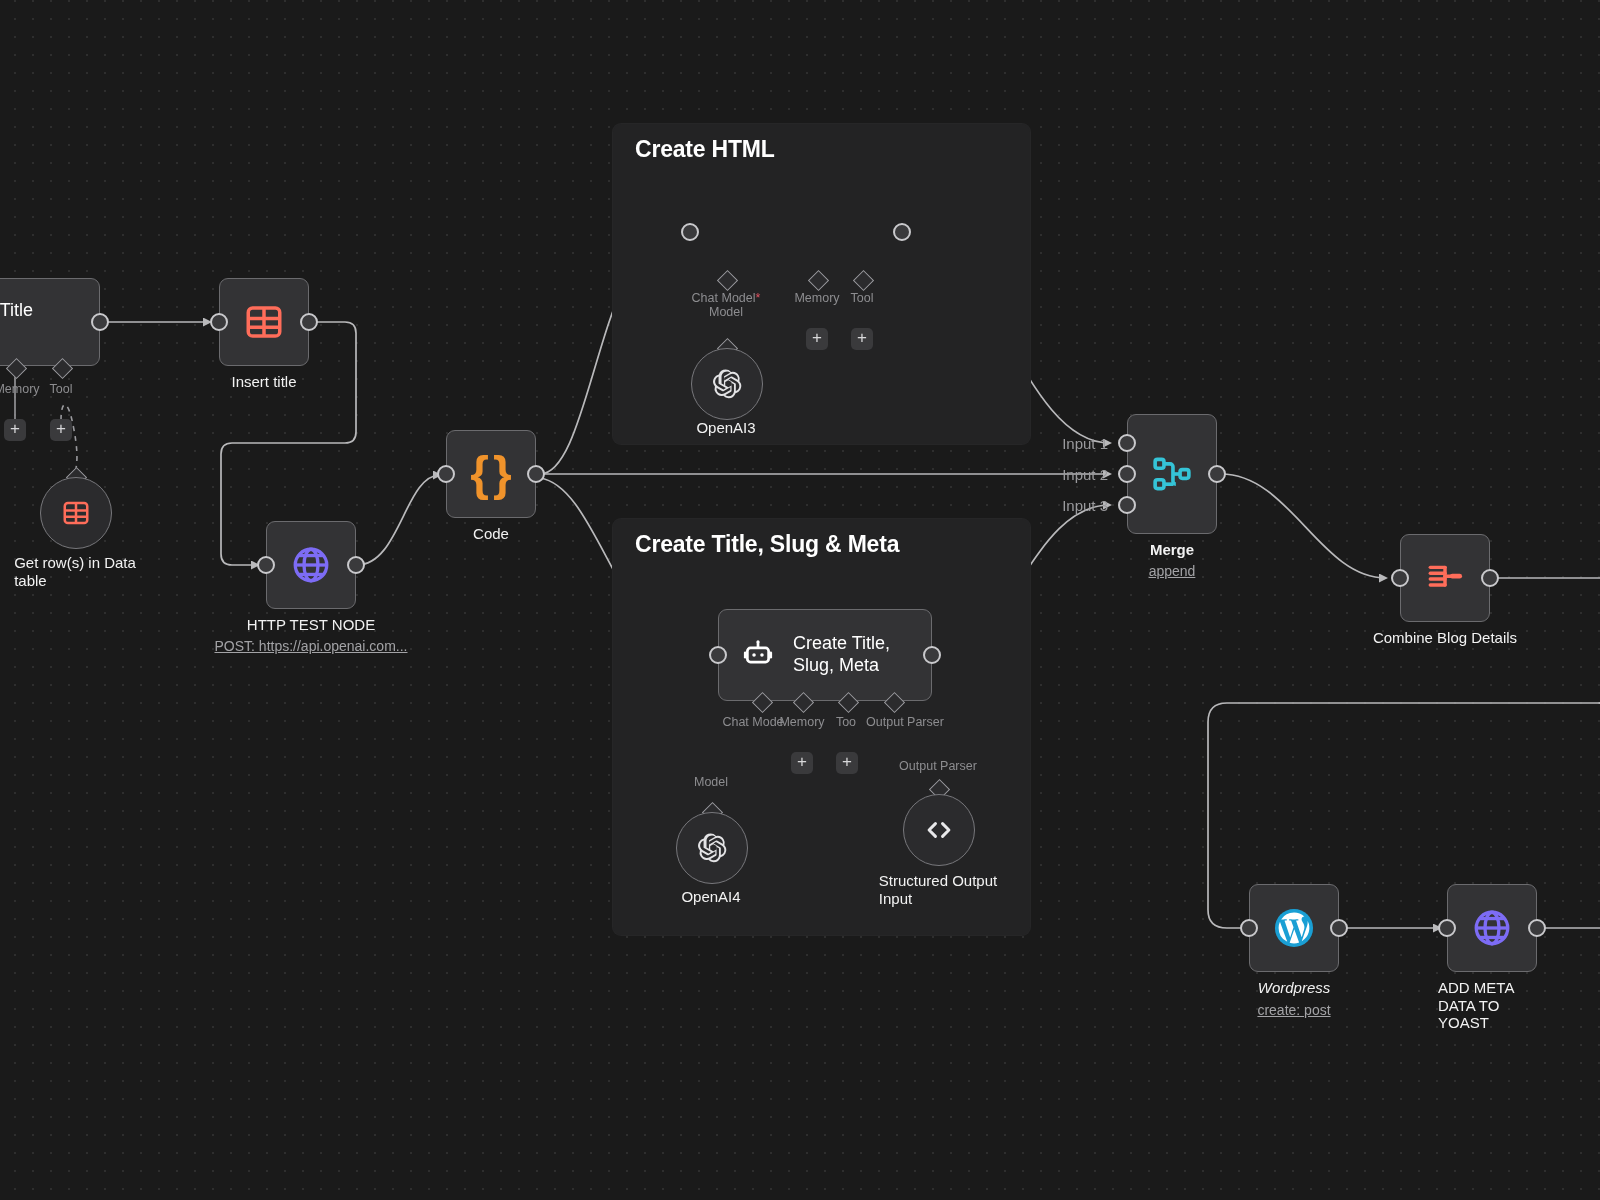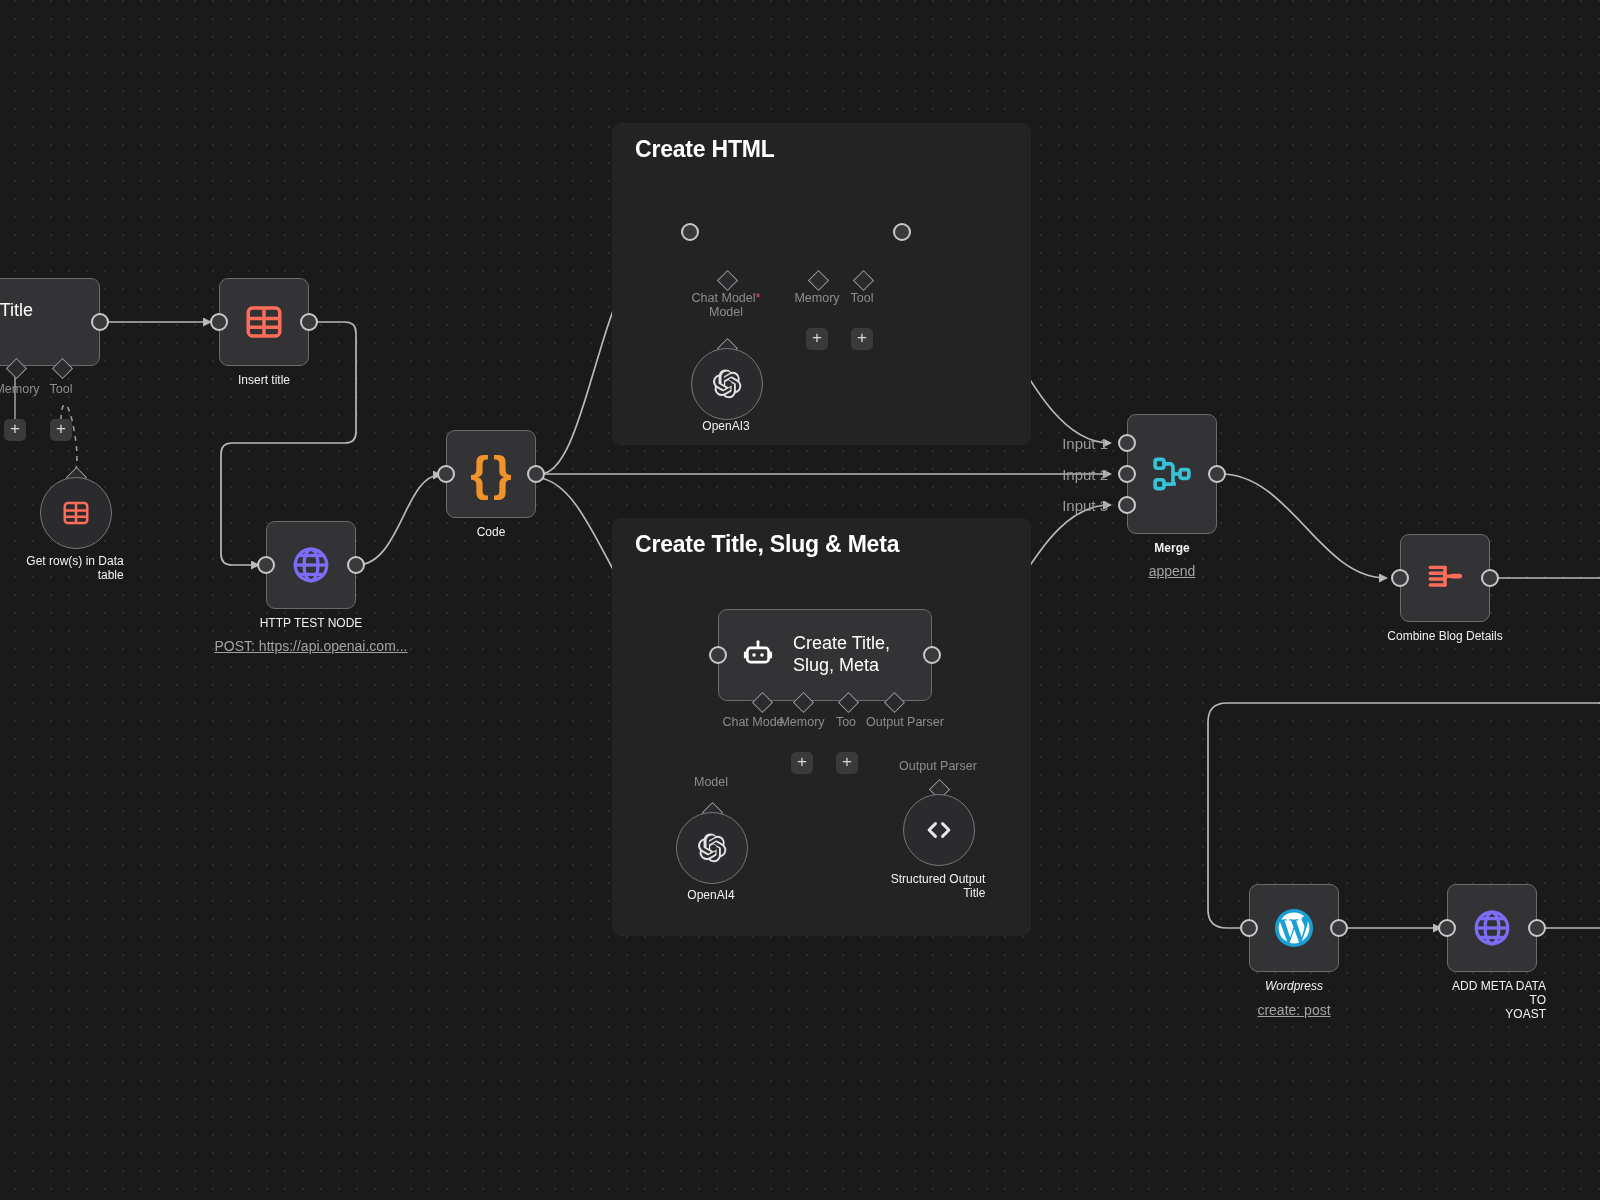--- a/index.html
+++ b/index.html
@@ -46,23 +46,23 @@
     box-sizing: border-box;
     display: flex;
     align-items: center;
     justify-content: center;
   }
   .node.wide { justify-content: flex-start; padding-left: 22px; gap: 18px; }
   .node-label {
     position: absolute;
     left: 50%;
     transform: translateX(-50%);
-    text-align: right;
+    text-align: left;
     color: #f2f2f2;
-    font-size: 12px;
+    font-size: 15px;
     line-height: 1.18;
     white-space: nowrap;
   }
   .node-sublabel {
     position: absolute;
     left: 50%;
     transform: translateX(-50%);
     text-align: center;
     color: #a3a3a6;
     font-size: 14px;
@@ -318,21 +318,21 @@
   <div class="node-label" style="left:711px; top:888px;">OpenAI4</div>
 
   <div class="diamond" style="left:932px; top:782px;"></div>
   <div class="circ-node" style="left:903px; top:794px; width:70px; height:70px;">
     <svg class="icon" width="34" height="34" viewBox="0 0 24 24" fill="none" stroke="#e8e8ea" stroke-width="2.1" stroke-linecap="round" stroke-linejoin="round">
       <polyline points="9.5,7.5 5,12 9.5,16.5"></polyline>
       <polyline points="14.5,7.5 19,12 14.5,16.5"></polyline>
     </svg>
   </div>
   <div class="node-label" style="left:938px; top:872px; white-space:pre-line;">Structured Output
-Title</div>
+Input</div>
 
   <div class="node" style="left:1127px; top:414px; width:90px; height:120px;">
     <svg class="icon" width="46" height="46" viewBox="0 0 24 24" fill="none" stroke="#35c4d7" stroke-width="1.9" stroke-linejoin="round">
       <rect x="3.2" y="4.4" width="4.6" height="4.6" rx="1.2"></rect>
       <rect x="3.2" y="15" width="4.6" height="4.6" rx="1.2"></rect>
       <rect x="16.2" y="9.7" width="4.6" height="4.6" rx="1.2"></rect>
       <path d="M7.8 6.7 H11 a1.5 1.5 0 0 1 1.5 1.5 V15.8 a1.5 1.5 0 0 0 1.5 1.5"></path>
       <path d="M7.8 17.3 H12.8"></path>
       <path d="M12.5 12 H16.2"></path>
     </svg>

